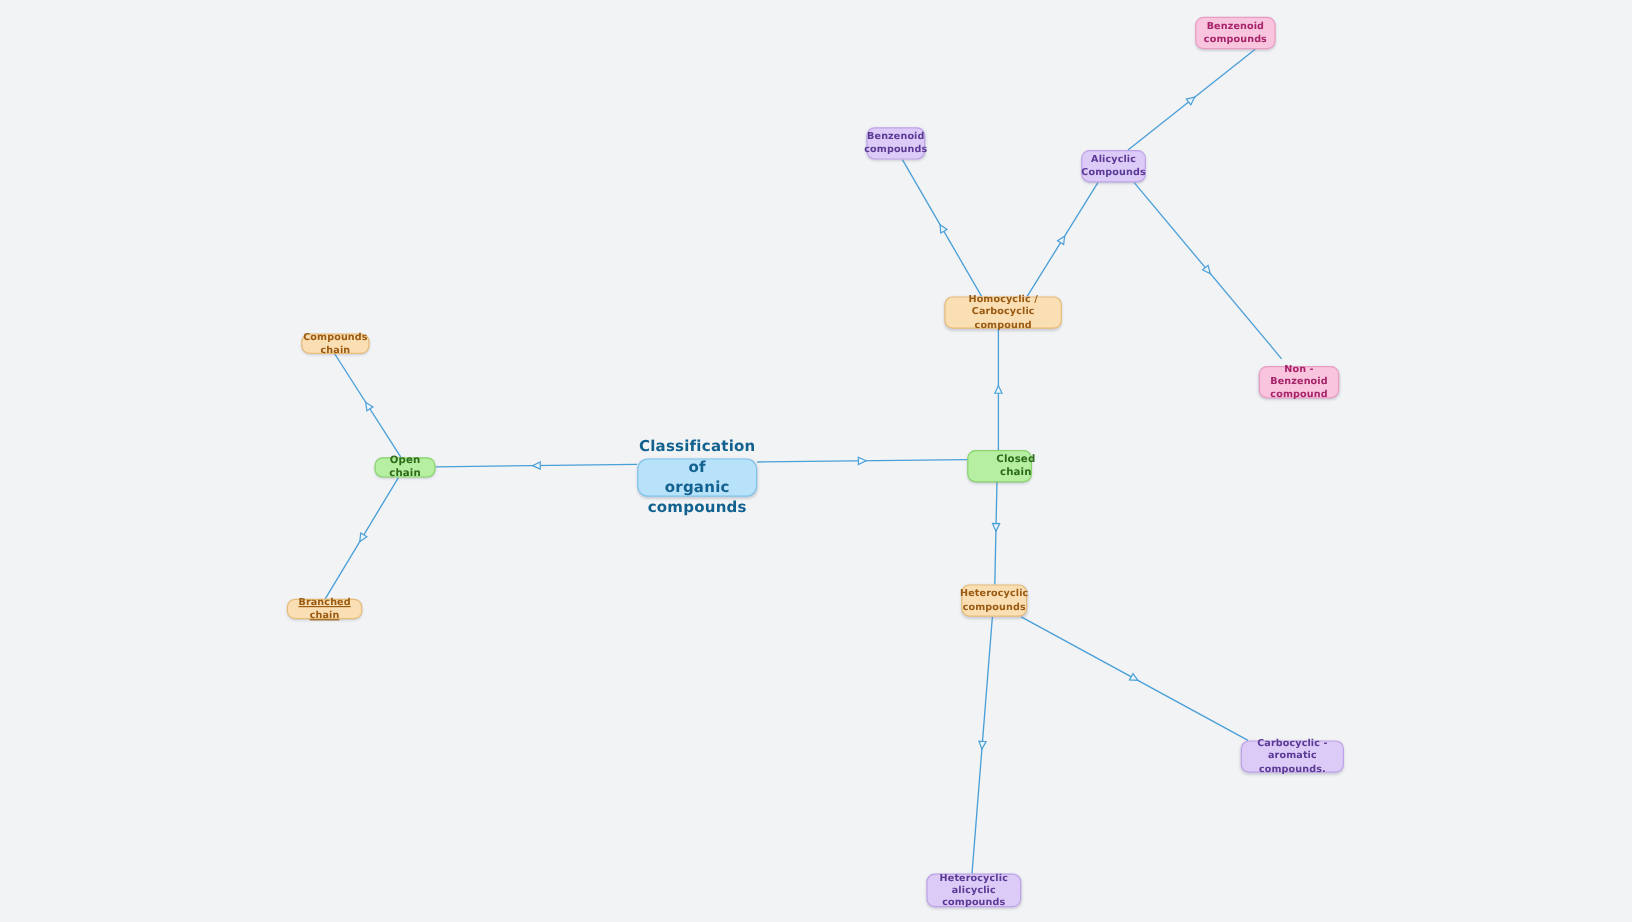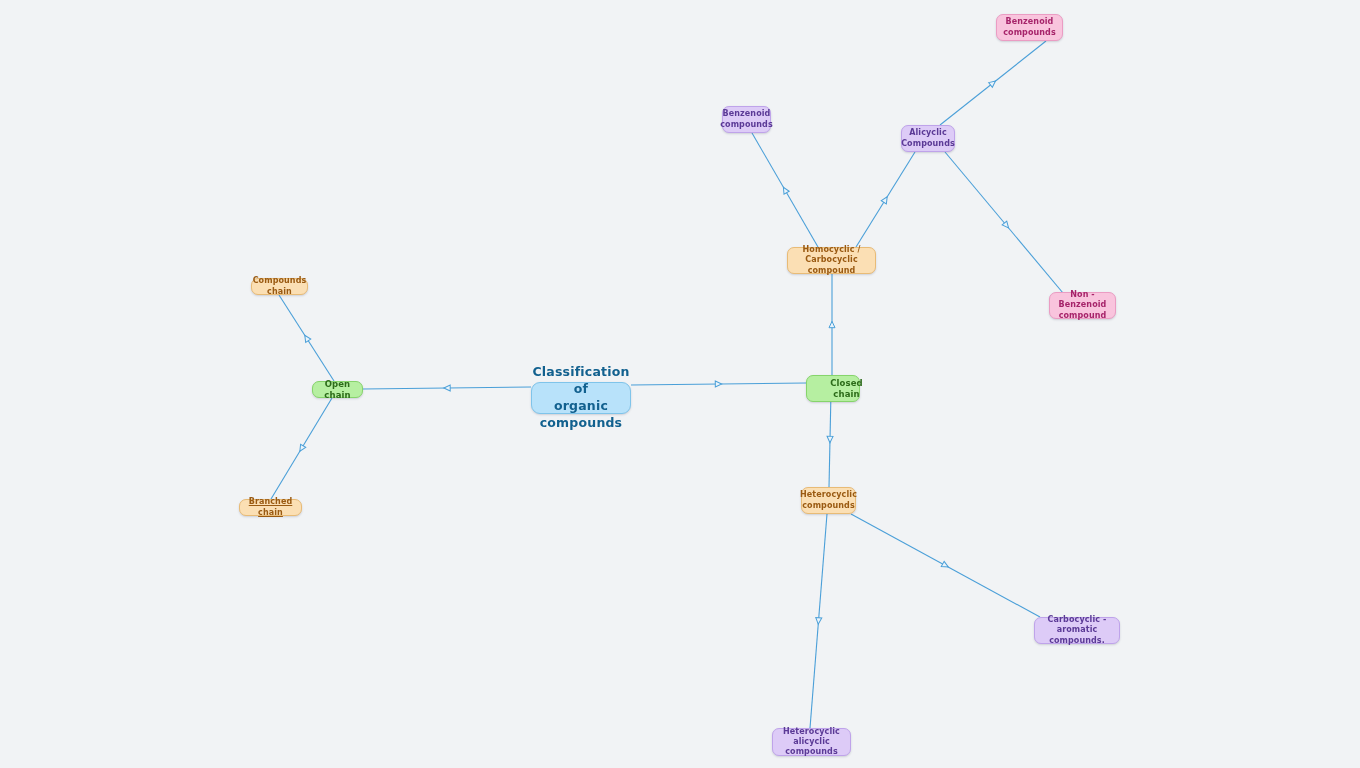--- a/index.html
+++ b/index.html
@@ -136,29 +136,29 @@
         <path d="M -3.2 -3 L 3.2 0 L -3.2 3 Z" fill="#eaf4fb" stroke="#4a9fd8" stroke-width="1" transform="translate(818.5,621) rotate(94.54199568026677)"></path>
       </g>
     </svg>
   <div id="node-layer">
       <div class="node root" style="left: 531px; top: 370px; width: 100px; height: 32px; margin-top: 12px;"><span>Classification of
 organic compounds</span></div>
       <div class="node green" style="left: 312px; top: 381px; width: 51px; height: 17px;"><span>Open chain</span></div>
       <div class="node green" style="left: 806px; top: 375px; width: 54px; height: 27px; padding-left: 34px;"><span>Closed chain</span></div>
       <div class="node orange" style="left: 251px; top: 278px; width: 57px; height: 17px;"><span>Compounds chain</span></div>
       <div class="node orange" style="left: 239px; top: 499px; width: 63px; height: 17px; text-decoration: underline;"><span>Branched chain</span></div>
-      <div class="node orange" style="left: 787px; top: 247px; width: 89px; height: 27px;"><span>Homocyclic /
+      <div class="node orange" style="left: 787px; top: 247px; width: 98px; height: 27px;"><span>Homocyclic /
 Carbocyclic compound</span></div>
       <div class="node purple" style="left: 722px; top: 106px; width: 49px; height: 27px;"><span>Benzenoid
 compounds</span></div>
       <div class="node purple" style="left: 901px; top: 125px; width: 54px; height: 27px;"><span>Alicyclic
 Compounds</span></div>
       <div class="node pink" style="left: 996px; top: 14px; width: 67px; height: 27px;"><span>Benzenoid
 compounds</span></div>
-      <div class="node pink" style="left: 1049px; top: 292px; width: 67px; height: 27px;"><span>Non - Benzenoid
+      <div class="node pink" style="left: 1049px; top: 305px; width: 67px; height: 27px;"><span>Non - Benzenoid
 compound</span></div>
       <div class="node orange" style="left: 801px; top: 487px; width: 55px; height: 27px;"><span>Heterocyclic
 compounds</span></div>
       <div class="node purple" style="left: 1034px; top: 617px; width: 86px; height: 27px;"><span>Carbocyclic -
 aromatic compounds.</span></div>
       <div class="node purple" style="left: 772px; top: 728px; width: 79px; height: 28px;"><span>Heterocyclic
 alicyclic compounds</span></div>
     </div>
 </div>
 

